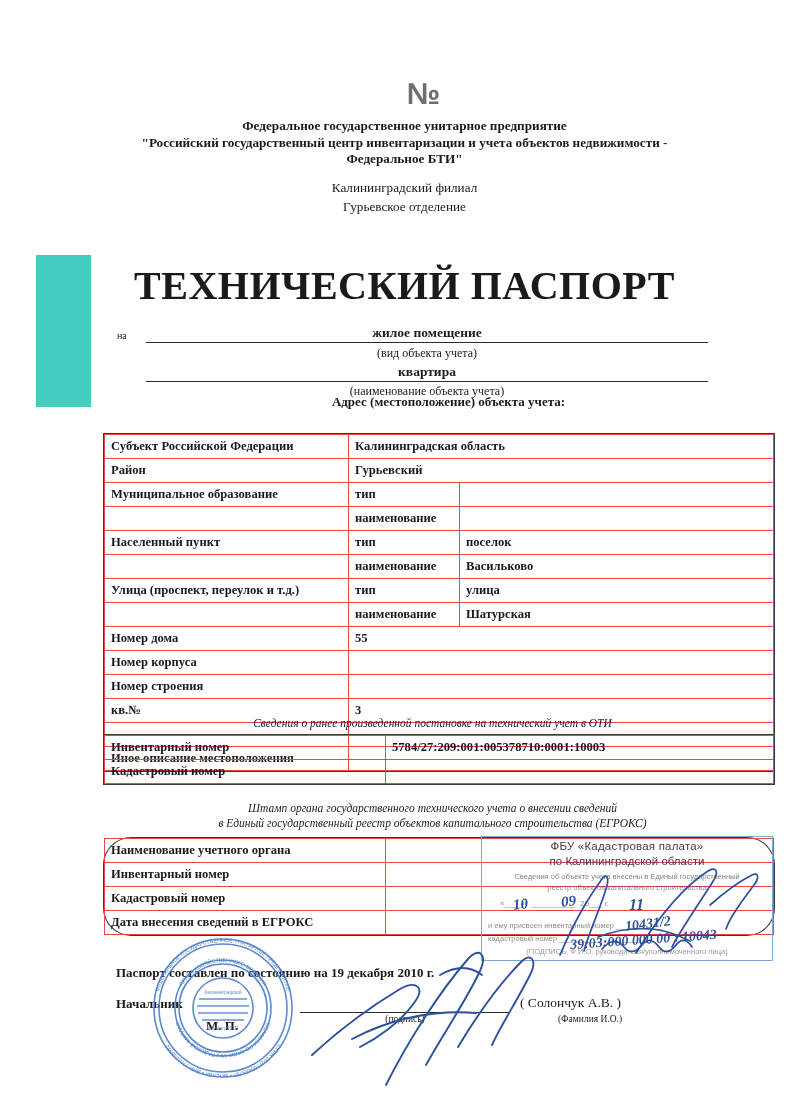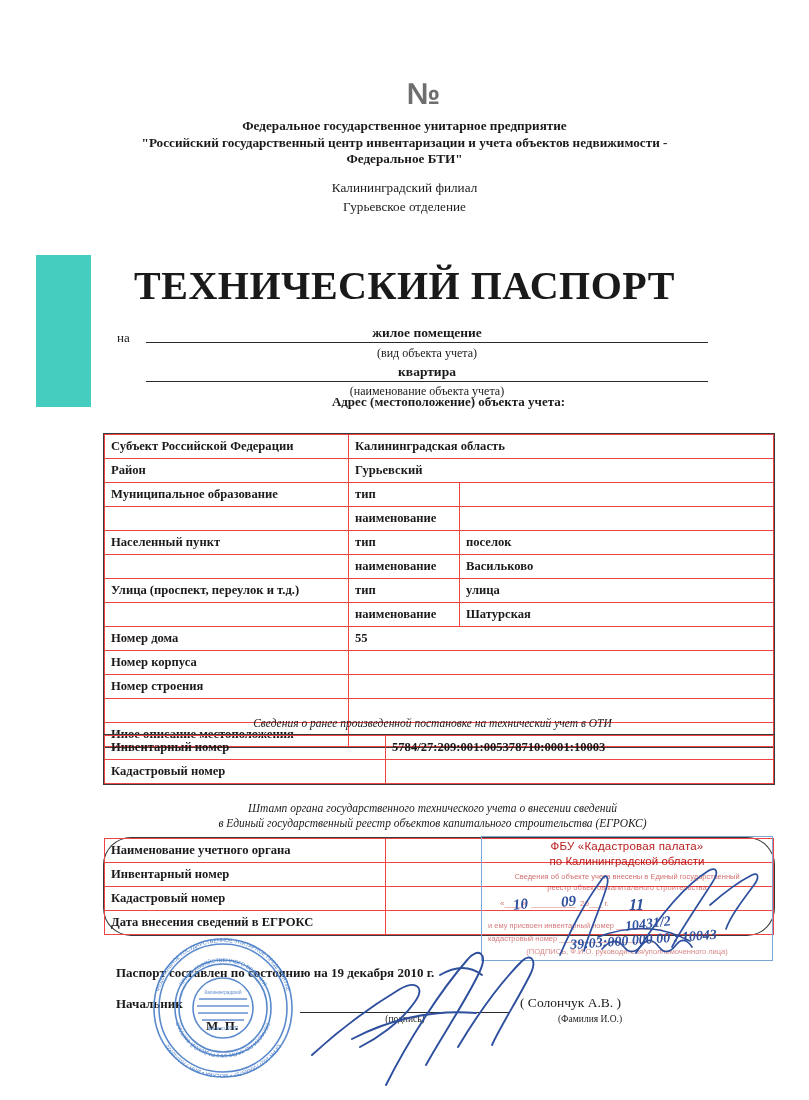--- a/index.html
+++ b/index.html
@@ -83,21 +83,21 @@
     font-size: 40px;
     font-weight: bold;
     letter-spacing: 0.5px;
   }
 
   
   .na-label {
     position: absolute;
     left: 117px;
     top: 330px;
-    font-size: 13px;
+    font-size: 10px;
   }
   .ul-line {
     position: absolute;
     left: 146px;
     width: 562px;
     border-bottom: 1.4px solid #2b2b2b;
   }
   .ul-line .val {
     display: block;
     text-align: center;
@@ -163,21 +163,21 @@
   table.doc { box-shadow: 0 0 0 1px #3a3a3a; }
 
   
   .stamp-rect {
     position: absolute;
     left: 481px;
     top: 836px;
     width: 290px;
     height: 123px;
     border: 1.5px solid #7aa7d6;
-    color: #b91c1c;
+    color: #404040;
     font-family: "Liberation Sans", sans-serif;
     pointer-events: none;
   }
   .stamp-rect .s-l1 {
     position: absolute; top: 3px; left: 0; width: 290px;
     text-align: center; font-size: 11.5px; letter-spacing: .2px;
   }
   .stamp-rect .s-l2 {
     position: absolute; top: 18px; left: 0; width: 290px;
     text-align: center; font-size: 11.5px;
@@ -332,20 +332,24 @@
           <td class="lbl">Номер дома</td>
           <td class="val" colspan="2">55</td>
         </tr>
         <tr>
           <td class="lbl">Номер корпуса</td>
           <td class="val" colspan="2"></td>
         </tr>
         <tr>
           <td class="lbl">Номер строения</td>
           <td class="val" colspan="2"></td>
+        </tr>
+        <tr>
+          <td class="lbl">кв.№</td>
+          <td class="val" colspan="2">3</td>
         </tr>
         <tr>
           <td class="lbl"></td>
           <td class="val" colspan="2"></td>
         </tr>
         <tr>
           <td class="lbl">Иное описание местоположения</td>
           <td class="val" colspan="2"></td>
         </tr>
       </tbody>

